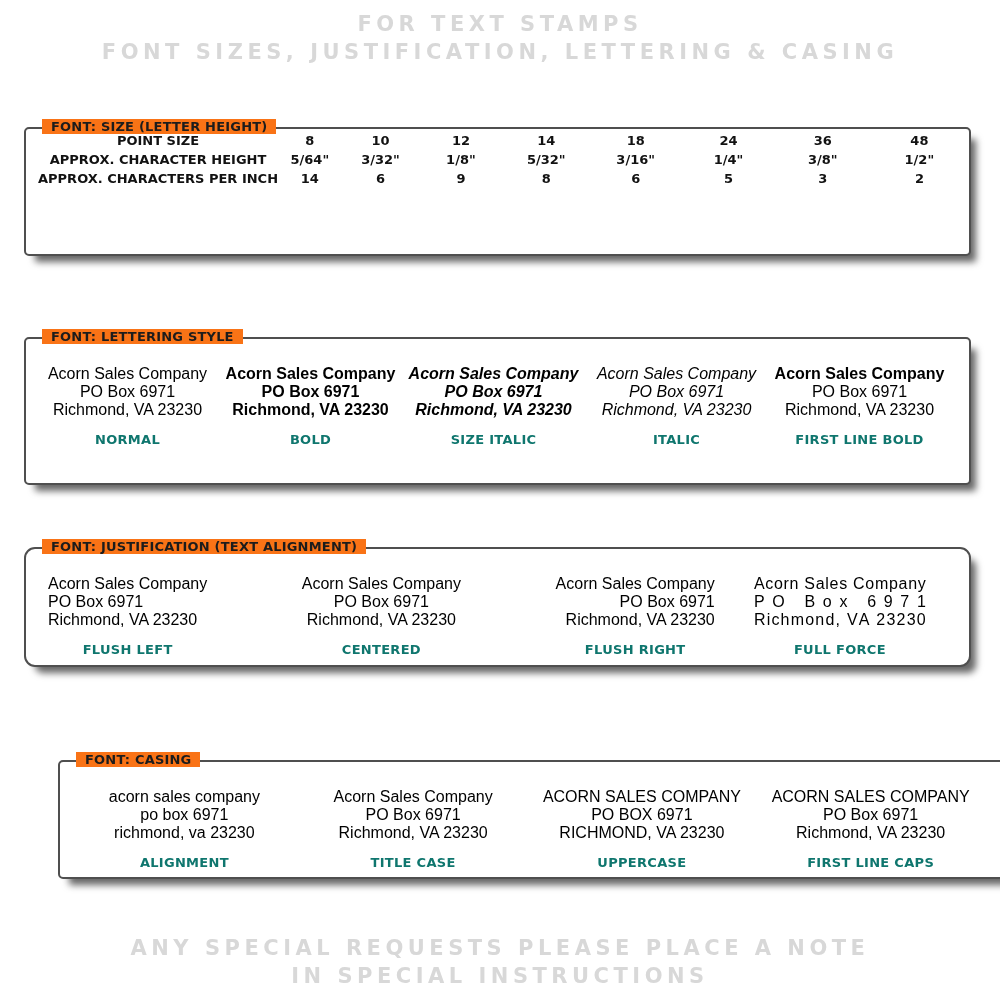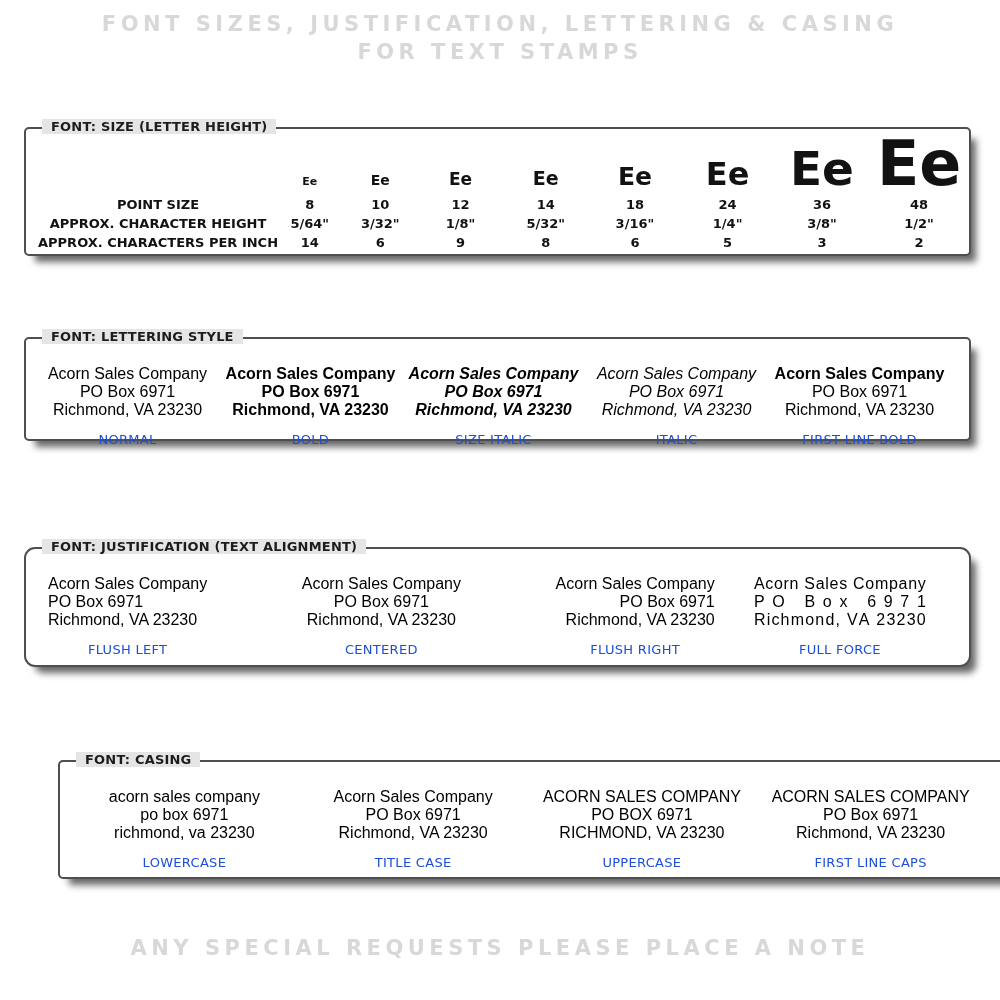--- a/index.html
+++ b/index.html
@@ -17,26 +17,26 @@
   #ghost-header { top:10px; }
   #ghost-footer { top:934px;text-align:center; }
 
   
   .panel {
     position:absolute; left:24px; width:947px; box-sizing:border-box;
     border:2px solid #4f4f4f; border-radius:5px; background:#ffffff;
     box-shadow:8px 9px 7px -3px rgba(0,0,0,0.60);
   }
   .legend {
-    position:absolute; top:-10px; left:16px; background:#e5e5e5;
+    position:absolute; top:-10px; left:16px; background:#f97316;
     padding:0 9px; font-family:"DejaVu Sans", sans-serif; font-weight:bold;
     font-size:13px; color:#1c1c1c; letter-spacing:0.2px; white-space:nowrap;
   }
   #panel-size          { top:127px; height:129px; }
-  #panel-lettering     { top:337px; height:104px; }
+  #panel-lettering     { top:337px; height:148px; }
   #panel-justification { top:547px; height:120px;border-radius:11px; }
   #panel-casing        { top:760px; height:119px;margin-left:34px; }
 
   
   .size-table { display:table; width:100%; margin-top:2px; }
   .size-row  { display:table-row; }
   .size-cell {
     display:table-cell; text-align:center; vertical-align:middle;
     font-family:"DejaVu Sans", sans-serif; font-weight:bold;
     font-size:13px; color:#121212; height:19px; line-height:19px;
@@ -47,58 +47,47 @@
   .c1{width:64px}.c2{width:78px}.c3{width:84px}.c4{width:88px}
   .c5{width:92px}.c6{width:95px}.c7{width:95px}.c8{width:100px}
   .ee-8{font-size:11px}.ee-10{font-size:14px}.ee-12{font-size:17px}.ee-14{font-size:19px}
   .ee-18{font-size:25px}.ee-24{font-size:32px}.ee-36{font-size:47px}.ee-48{font-size:62px}
 
   
   .col-row { display:flex; padding:26px 18px 0 10px; }
   .colcell { flex:1; text-align:center; min-width:0; }
   .sample  { font-size:16px; line-height:18px; color:#000; }
   .col-label {
-    margin-top:13px; font-family:"DejaVu Sans", sans-serif; font-weight:normal;
-    font-size:13px; color:#1d4ed8; letter-spacing:0.3px; white-space:nowrap;
+    margin-top:13px; font-family:"DejaVu Sans", sans-serif; font-weight:bold;
+    font-size:13px; color:#0f766e; letter-spacing:0.3px; white-space:nowrap;
   }
   .style-bold { font-weight:bold; }
   .style-italic { font-style:italic; }
   .style-bolditalic { font-weight:bold; font-style:italic; }
   .bold-line { font-weight:bold; }
 
   .jcol-left  { text-align:left; padding-left:12px; }
   .jcol-right { text-align:right; padding-right:14px; }
   .jwrap { display:inline-block; text-align:center; }
   .align-left  .sline { text-align:left; }
   .align-right .sline { text-align:right; }
   .full-force-block { width:172px; }
   .char-line { display:flex; justify-content:space-between; }
 </style>
 </head>
 <body>
 
 <div class="ghost" id="ghost-header">
+  <div>FOR TEXT STAMPS</div>
   <div>FONT SIZES, JUSTIFICATION, LETTERING &amp; CASING</div>
-  <div>FOR TEXT STAMPS</div>
 </div>
 
 <div class="panel" id="panel-size">
   <div class="legend">FONT: SIZE (LETTER HEIGHT)</div>
   <div class="size-table">
-    <div class="size-row ee-row">
-      <div class="size-cell row-label-cell"></div>
-      <div class="size-cell c1"><span class="ee ee-8">Ee</span></div>
-      <div class="size-cell c2"><span class="ee ee-10">Ee</span></div>
-      <div class="size-cell c3"><span class="ee ee-12">Ee</span></div>
-      <div class="size-cell c4"><span class="ee ee-14">Ee</span></div>
-      <div class="size-cell c5"><span class="ee ee-18">Ee</span></div>
-      <div class="size-cell c6"><span class="ee ee-24">Ee</span></div>
-      <div class="size-cell c7"><span class="ee ee-36">Ee</span></div>
-      <div class="size-cell c8"><span class="ee ee-48">Ee</span></div>
-    </div>
     <div class="size-row">
       <div class="size-cell row-label-cell">POINT SIZE</div>
       <div class="size-cell c1">8</div>
       <div class="size-cell c2">10</div>
       <div class="size-cell c3">12</div>
       <div class="size-cell c4">14</div>
       <div class="size-cell c5">18</div>
       <div class="size-cell c6">24</div>
       <div class="size-cell c7">36</div>
       <div class="size-cell c8">48</div>
@@ -273,21 +262,21 @@
 
 <div class="panel" id="panel-casing">
   <div class="legend">FONT: CASING</div>
   <div class="col-row">
     <div class="colcell">
       <div class="sample">
         <div class="sline">acorn sales company</div>
         <div class="sline">po box 6971</div>
         <div class="sline">richmond, va 23230</div>
       </div>
-      <div class="col-label">LOWERCASE</div>
+      <div class="col-label">ALIGNMENT</div>
     </div>
     <div class="colcell">
       <div class="sample">
         <div class="sline">Acorn Sales Company</div>
         <div class="sline">PO Box 6971</div>
         <div class="sline">Richmond, VA 23230</div>
       </div>
       <div class="col-label">TITLE CASE</div>
     </div>
     <div class="colcell">
@@ -304,13 +293,14 @@
         <div class="sline">PO Box 6971</div>
         <div class="sline">Richmond, VA 23230</div>
       </div>
       <div class="col-label">FIRST LINE CAPS</div>
     </div>
   </div>
 </div>
 
 <div class="ghost" id="ghost-footer">
   <div>ANY SPECIAL REQUESTS PLEASE PLACE A NOTE</div>
+  <div>IN SPECIAL INSTRUCTIONS</div>
 </div>
 
 </body></html>

